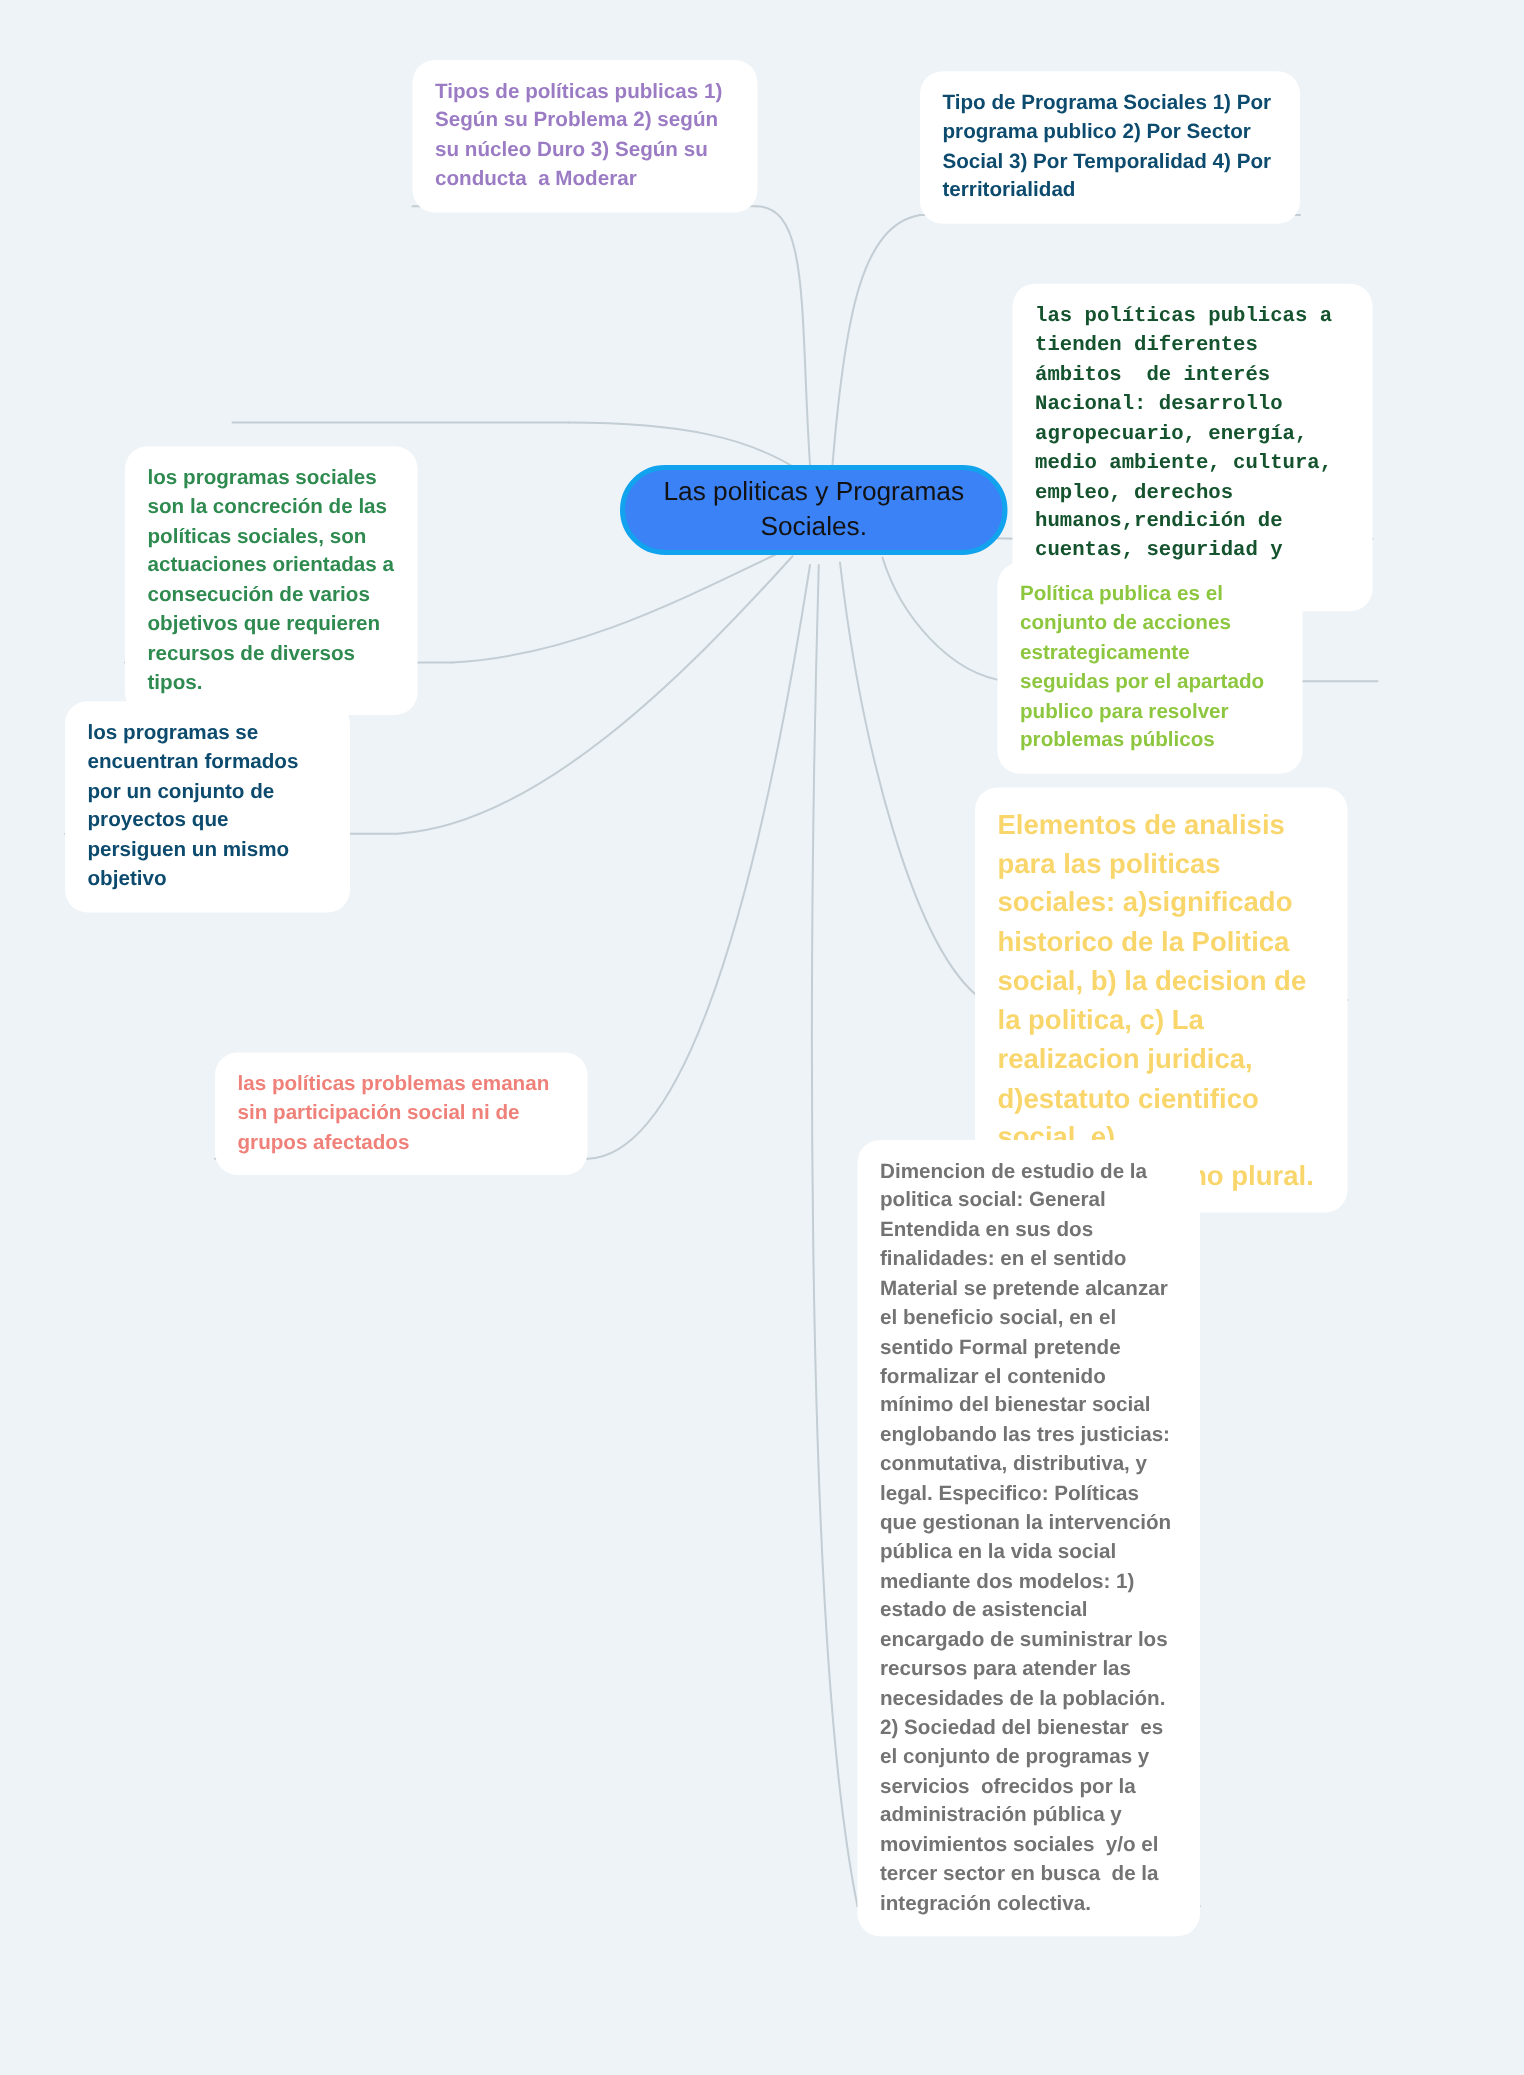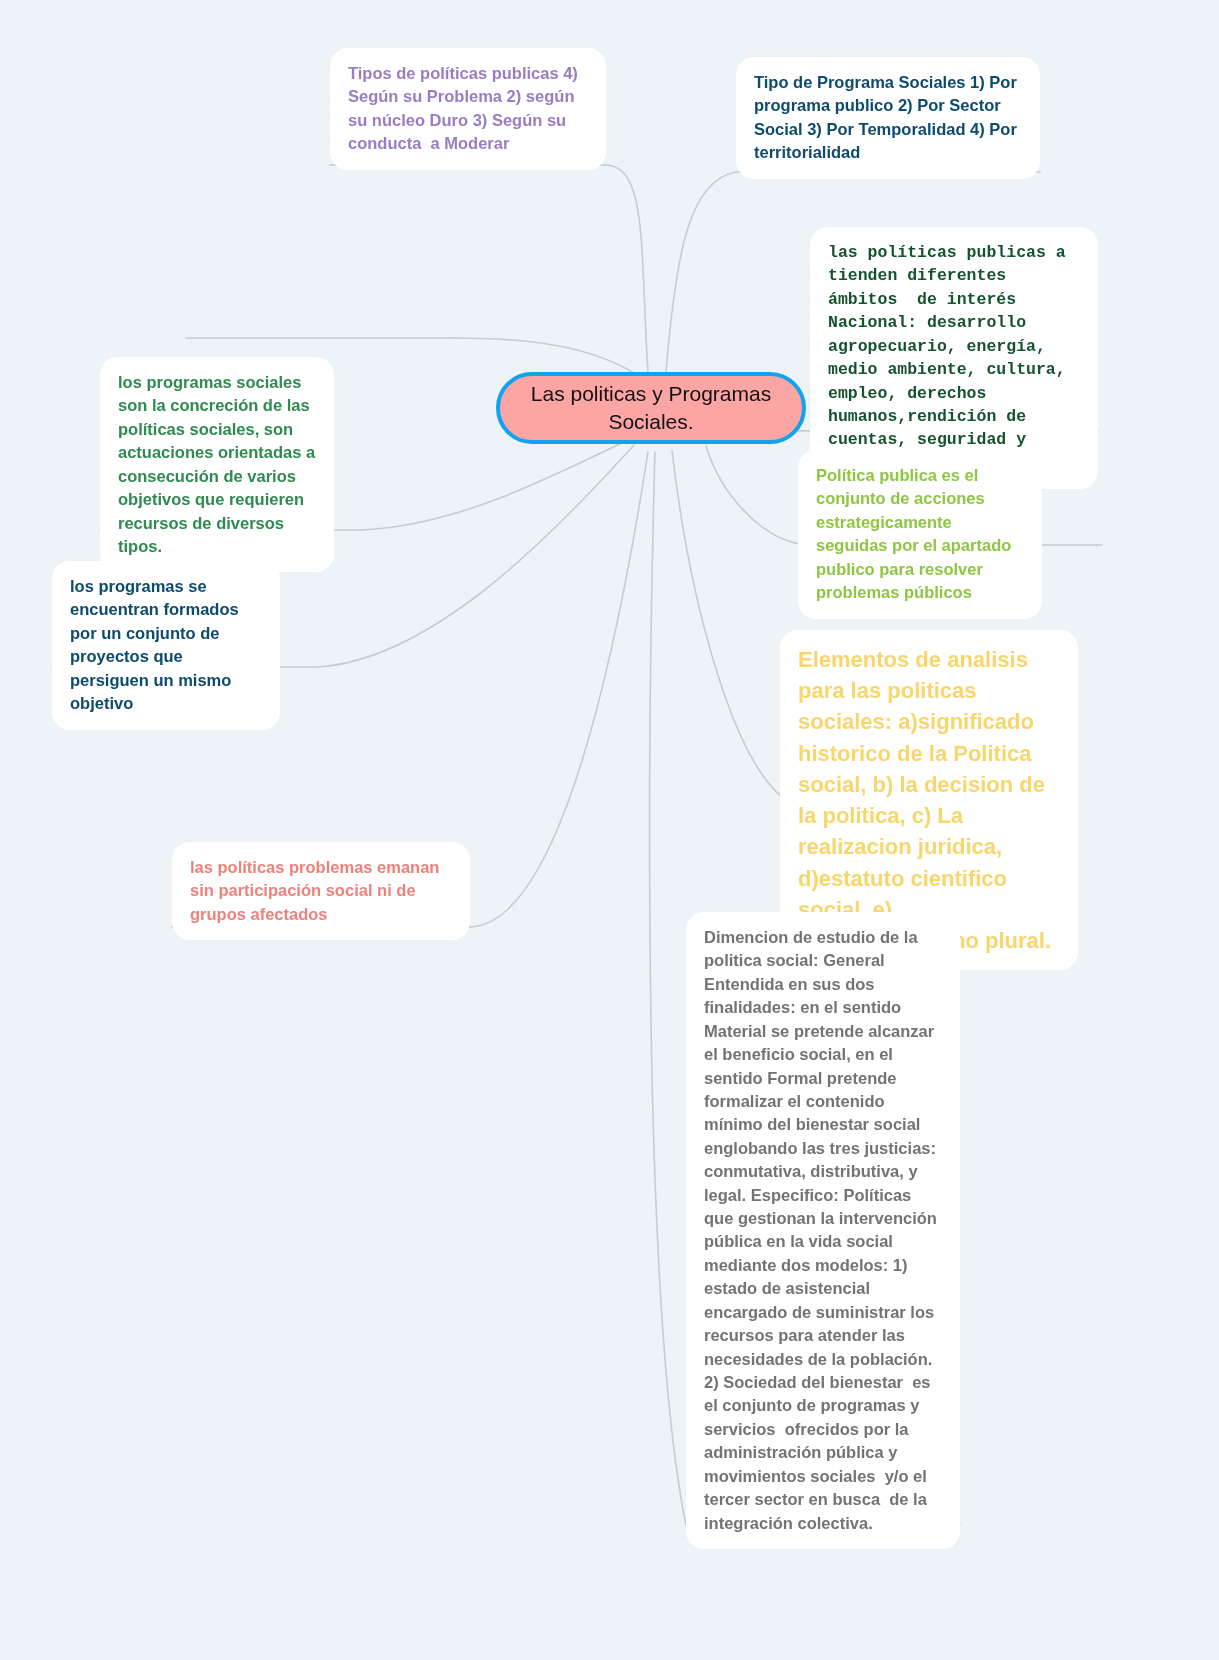--- a/index.html
+++ b/index.html
@@ -42,21 +42,21 @@
     white-space: pre-wrap;
     word-wrap: break-word;
   }
 
   .node.bold   { font-weight: 700; }
 
   
   #central {
     position: absolute;
     z-index: 3;
-    background: #fca5a5;
+    background: #3b82f6;
     border: 4px solid #12a3ef;
     border-radius: 40px;
     color: #121212;
     font-size: 21px;
     font-weight: 400;
     line-height: 1.34;
     text-align: center;
     display: flex;
     align-items: center;
     justify-content: center;
@@ -109,21 +109,21 @@
       <path d="M786 800 C730 760 688 590 672 450"></path>
 
       <path d="M470 927 C540 925 600 760 648 452"></path>
 
       <path d="M686 1525 C640 1300 648 700 655 452"></path>
     </g>
   </svg>
 
   <div id="central" style="left:496px; top:372px; width:310px; height:72px;">Las politicas y Programas Sociales.</div>
 
-  <div class="node bold c-purple" style="left:330px; top:48px; width:276px; font-size:16.5px;">Tipos de políticas publicas 4) Según su Problema 2) según su núcleo Duro 3) Según su conducta  a Moderar</div>
+  <div class="node bold c-purple" style="left:330px; top:48px; width:276px; font-size:16.5px;">Tipos de políticas publicas 1) Según su Problema 2) según su núcleo Duro 3) Según su conducta  a Moderar</div>
 
   <div class="node bold c-slate" style="left:736px; top:57px; width:304px; font-size:16.5px;">Tipo de Programa Sociales 1) Por programa publico 2) Por Sector Social 3) Por Temporalidad 4) Por territorialidad</div>
 
 
   <div class="node bold c-blue" style="left:810px; top:227px; width:288px; font-size:16.5px;">las políticas publicas a tienden diferentes ámbitos  de interés Nacional: desarrollo agropecuario, energía, medio ambiente, cultura, empleo, derechos humanos,rendición de cuentas, seguridad y economía.</div>
 
   <div class="node bold c-green" style="left:100px; top:357px; width:234px; font-size:16.5px;">los programas sociales son la concreción de las políticas sociales, son actuaciones orientadas a consecución de varios objetivos que requieren recursos de diversos tipos.</div>
 
   <div class="node bold c-lime" style="left:798px; top:450px; width:244px; font-size:16.5px;">Política publica es el conjunto de acciones estrategicamente seguidas por el apartado publico para resolver problemas públicos</div>
 

